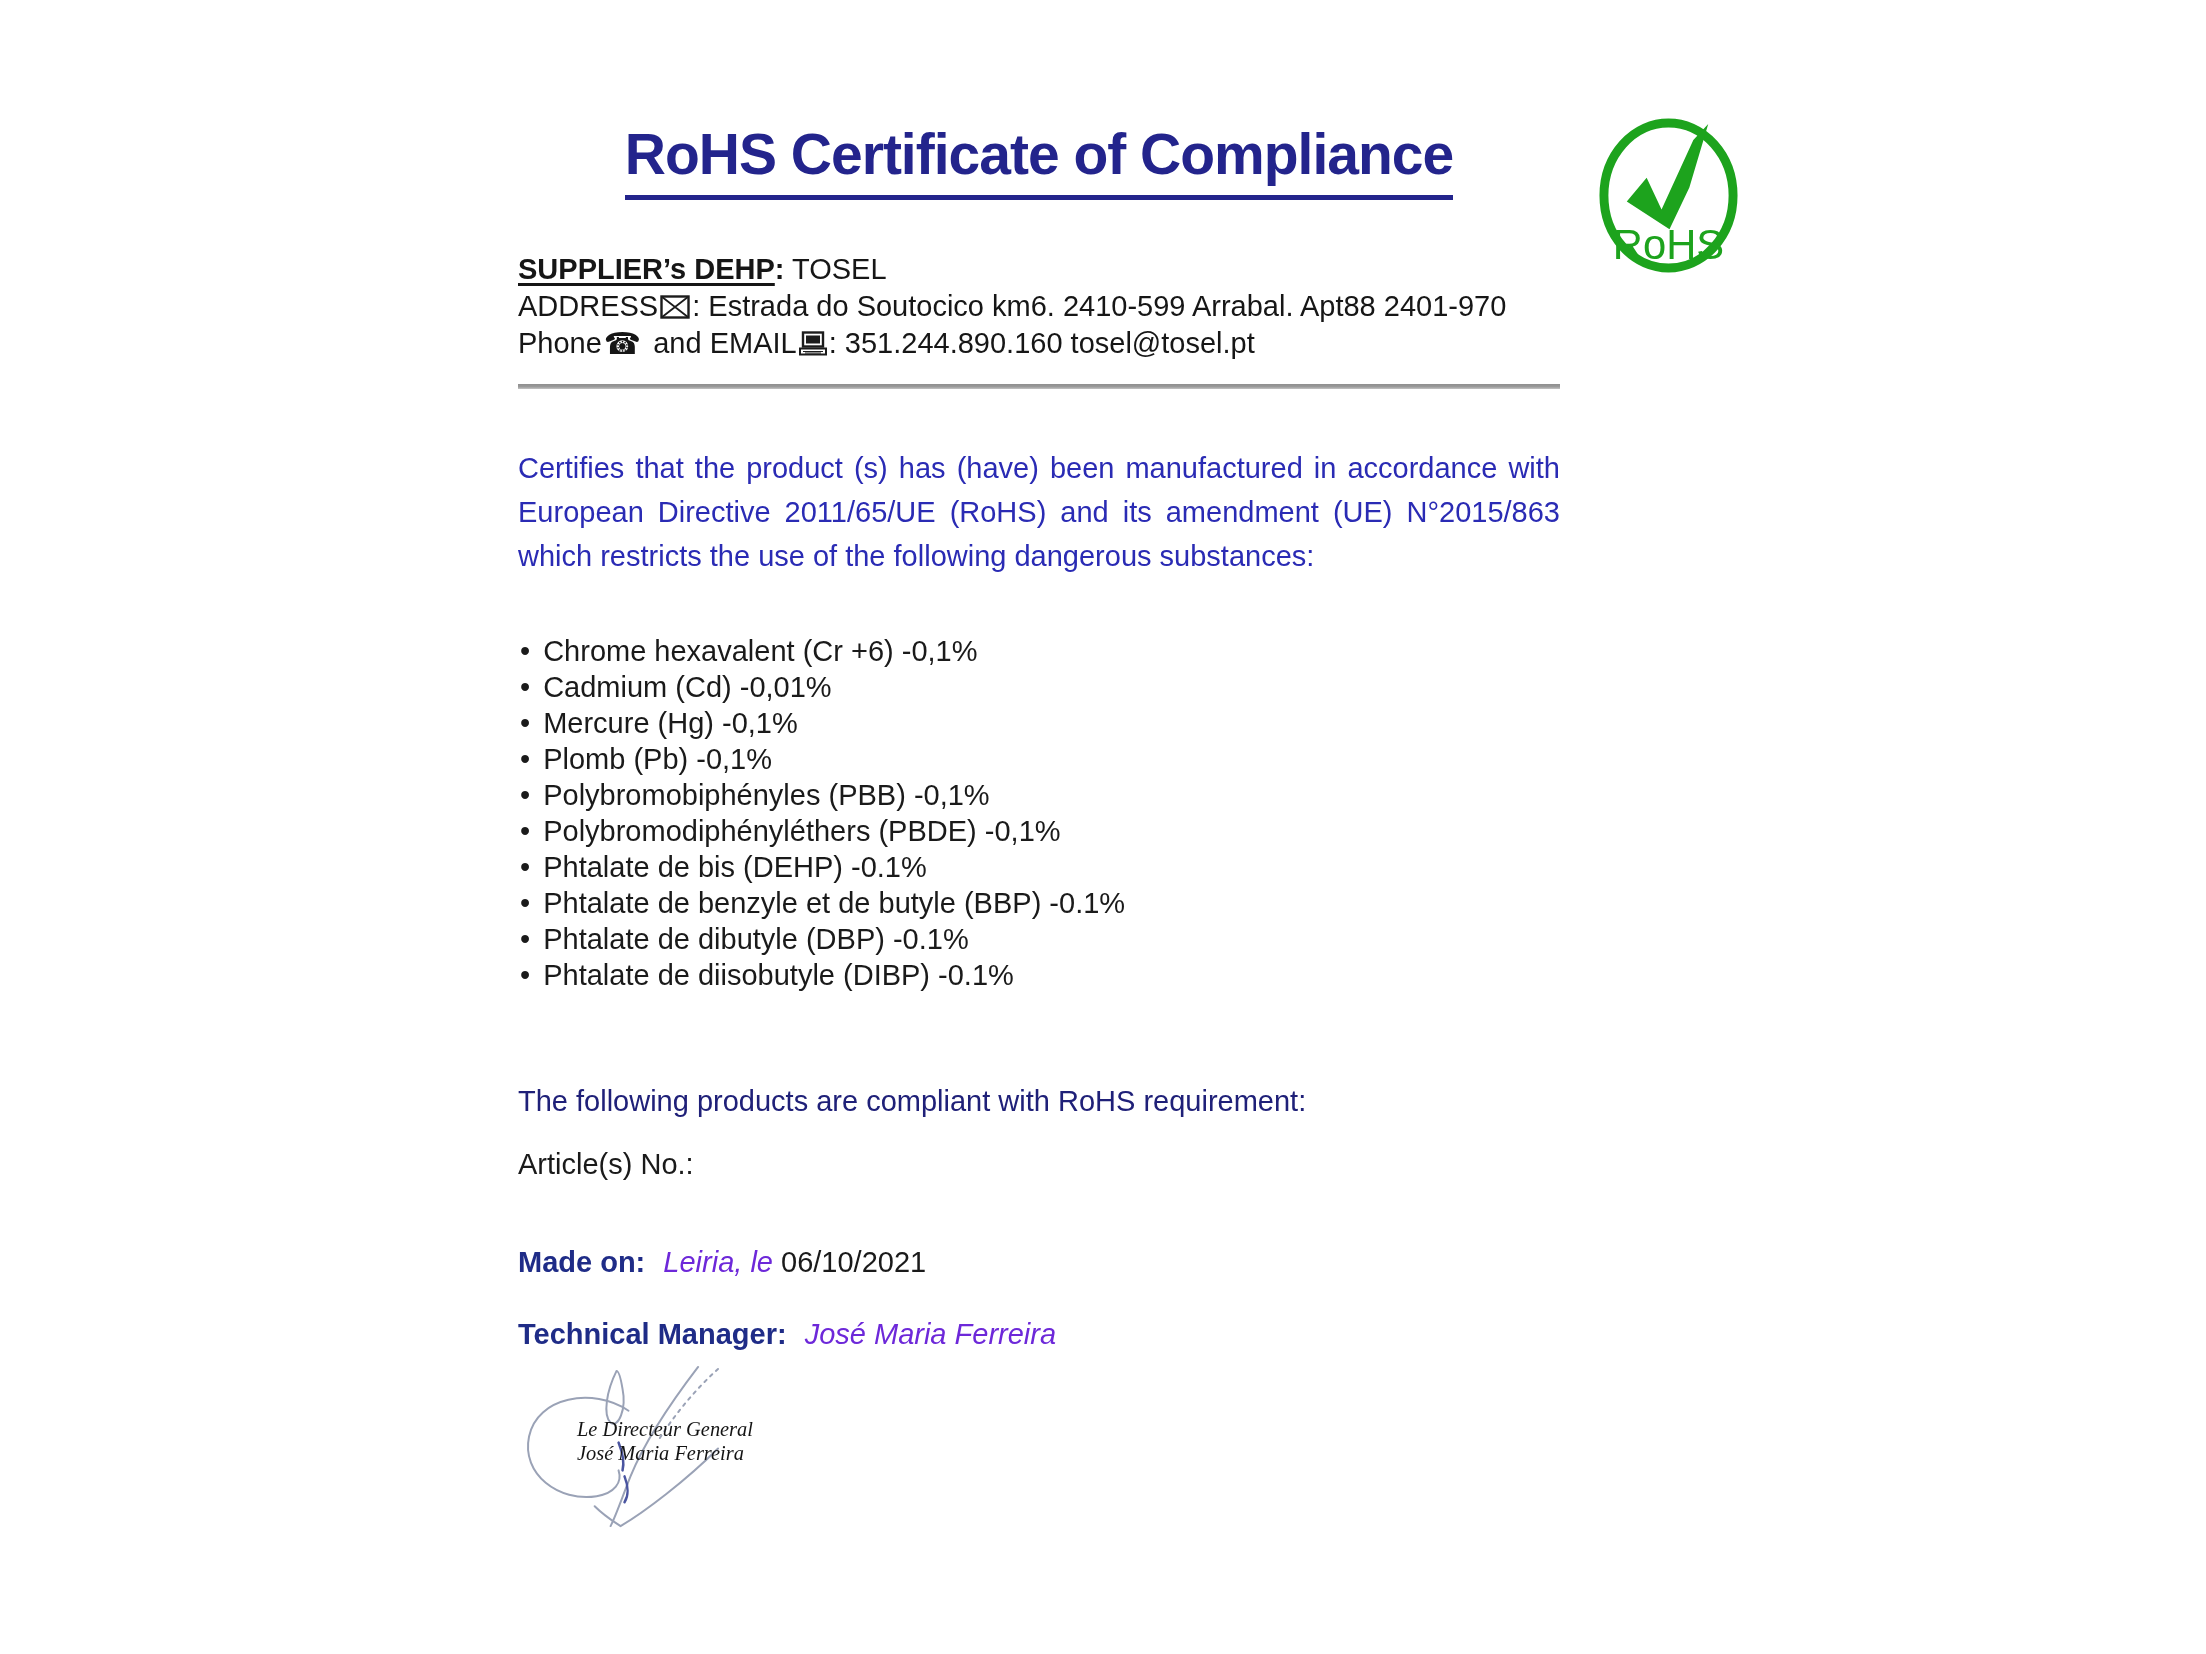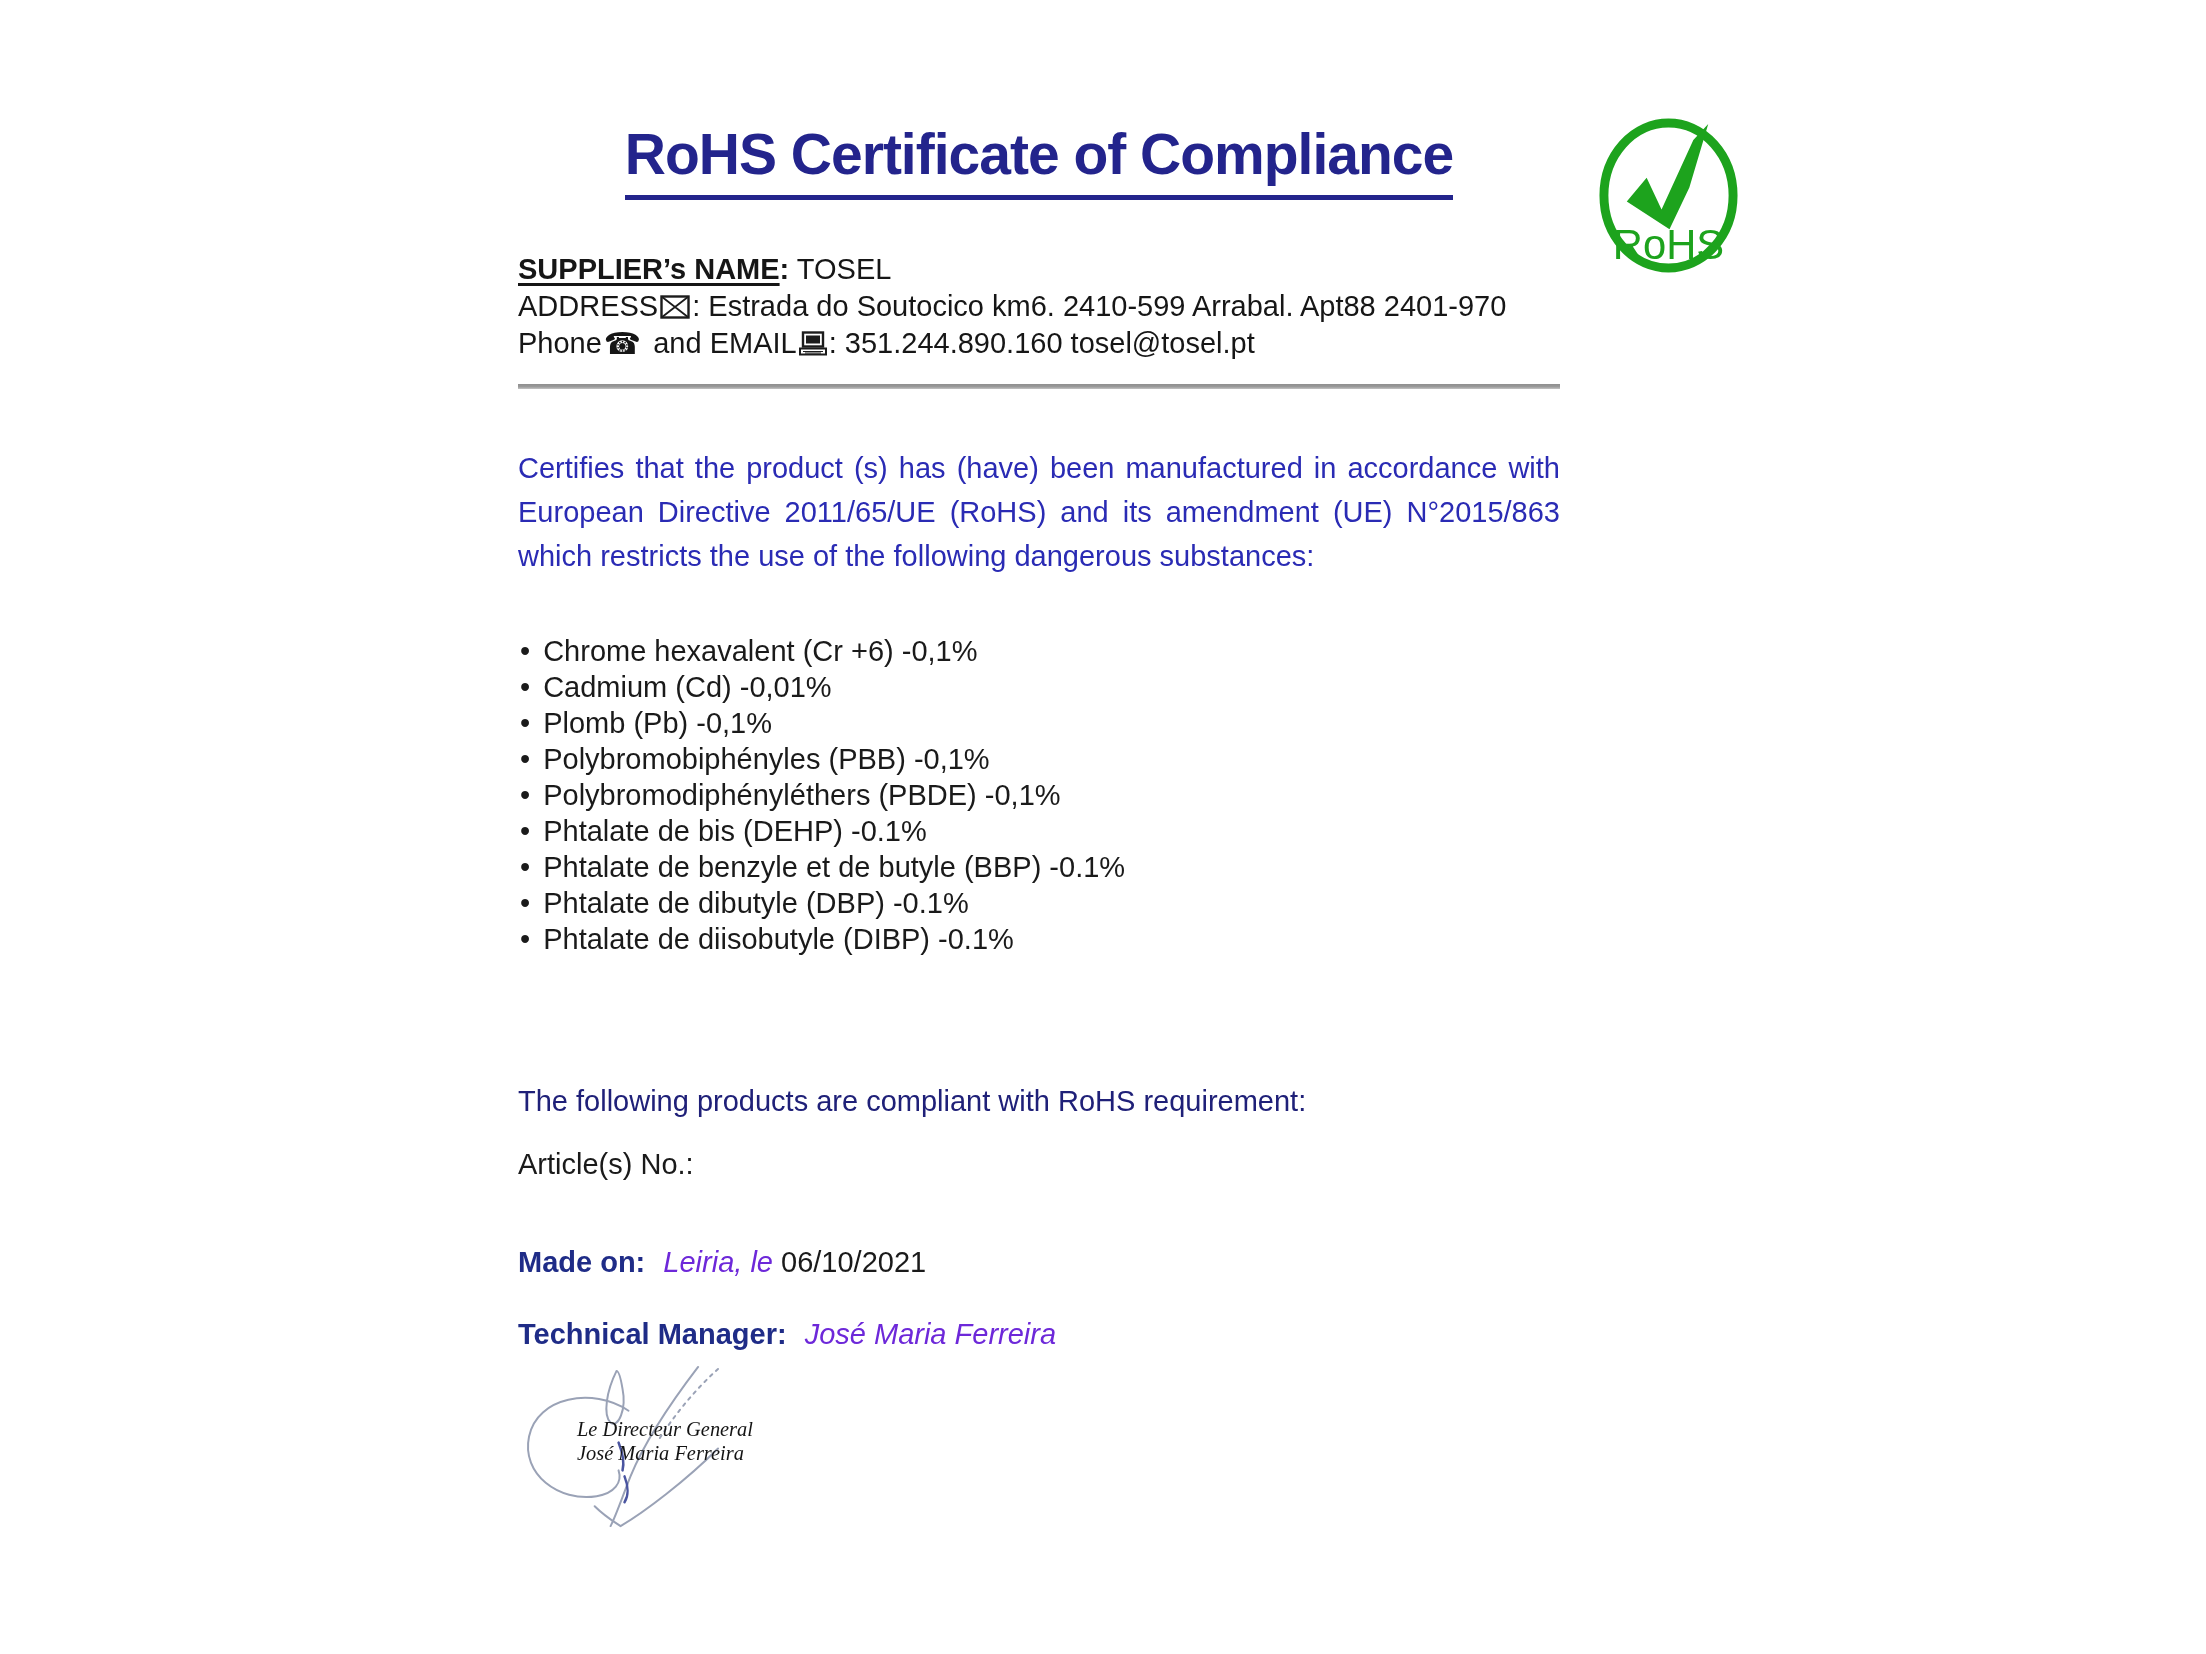--- a/index.html
+++ b/index.html
@@ -74,21 +74,21 @@
   <div class="abs logo">
     <svg width="149" height="167" viewBox="0 0 150 168">
       <ellipse cx="75" cy="83" rx="65" ry="73" fill="none" stroke="#1da31d" stroke-width="9"></ellipse>
       <polygon points="33,89 53,65 68,97 100,27 115,11 96,75 76,117" fill="#1da31d"></polygon>
       <text x="75" y="147" text-anchor="middle" font-family="Liberation Sans, sans-serif" font-size="42" fill="#1da31d">RoHS</text>
     </svg>
   </div>
 
   <div class="abs supplier">
     <div class="line">
-      <span class="b u">SUPPLIER’s NAME</span><span class="b">:</span>
+      <span class="b u">SUPPLIER’s DEHP</span><span class="b">:</span>
       <span>TOSEL</span>
     </div>
     <div class="line">
       <span>ADDRESS</span><svg class="icon-inline" width="30" height="24" viewBox="0 0 30 24">
           <rect x="1.5" y="1.5" width="27" height="21" fill="none" stroke="#1c1c1c" stroke-width="2.4"></rect>
           <path d="M1.5,1.5 L28.5,22.5 M28.5,1.5 L1.5,22.5" stroke="#1c1c1c" stroke-width="1.8" fill="none"></path>
         </svg><span>: Estrada do Soutocico km6. 2410-599 Arrabal. Apt88 2401-970</span>
     </div>
     <div class="line">
       <span>Phone</span><span class="phone-glyph">☎</span><span class="gap">and EMAIL</span><svg class="icon-inline" width="28" height="25" viewBox="0 0 28 25">
@@ -100,20 +100,21 @@
     </div>
   </div>
 
   <div class="abs divider"></div>
 
   <div class="abs cert">Certifies that the product (s) has (have) been manufactured in accordance with European Directive 2011/65/UE (RoHS) and its amendment (UE) N°2015/863 which restricts the use of the following dangerous substances:</div>
 
   <ul class="abs substances">
     <li>Chrome hexavalent (Cr +6) -0,1%</li>
     <li>Cadmium (Cd) -0,01%</li>
+    <li>Mercure (Hg) -0,1%</li>
     <li>Plomb (Pb) -0,1%</li>
     <li>Polybromobiphényles (PBB) -0,1%</li>
     <li>Polybromodiphényléthers (PBDE) -0,1%</li>
     <li>Phtalate de bis (DEHP) -0.1%</li>
     <li>Phtalate de benzyle et de butyle (BBP) -0.1%</li>
     <li>Phtalate de dibutyle (DBP) -0.1%</li>
     <li>Phtalate de diisobutyle (DIBP) -0.1%</li>
   </ul>
 
   <div class="abs statement">The following products are compliant with RoHS requirement:</div>

